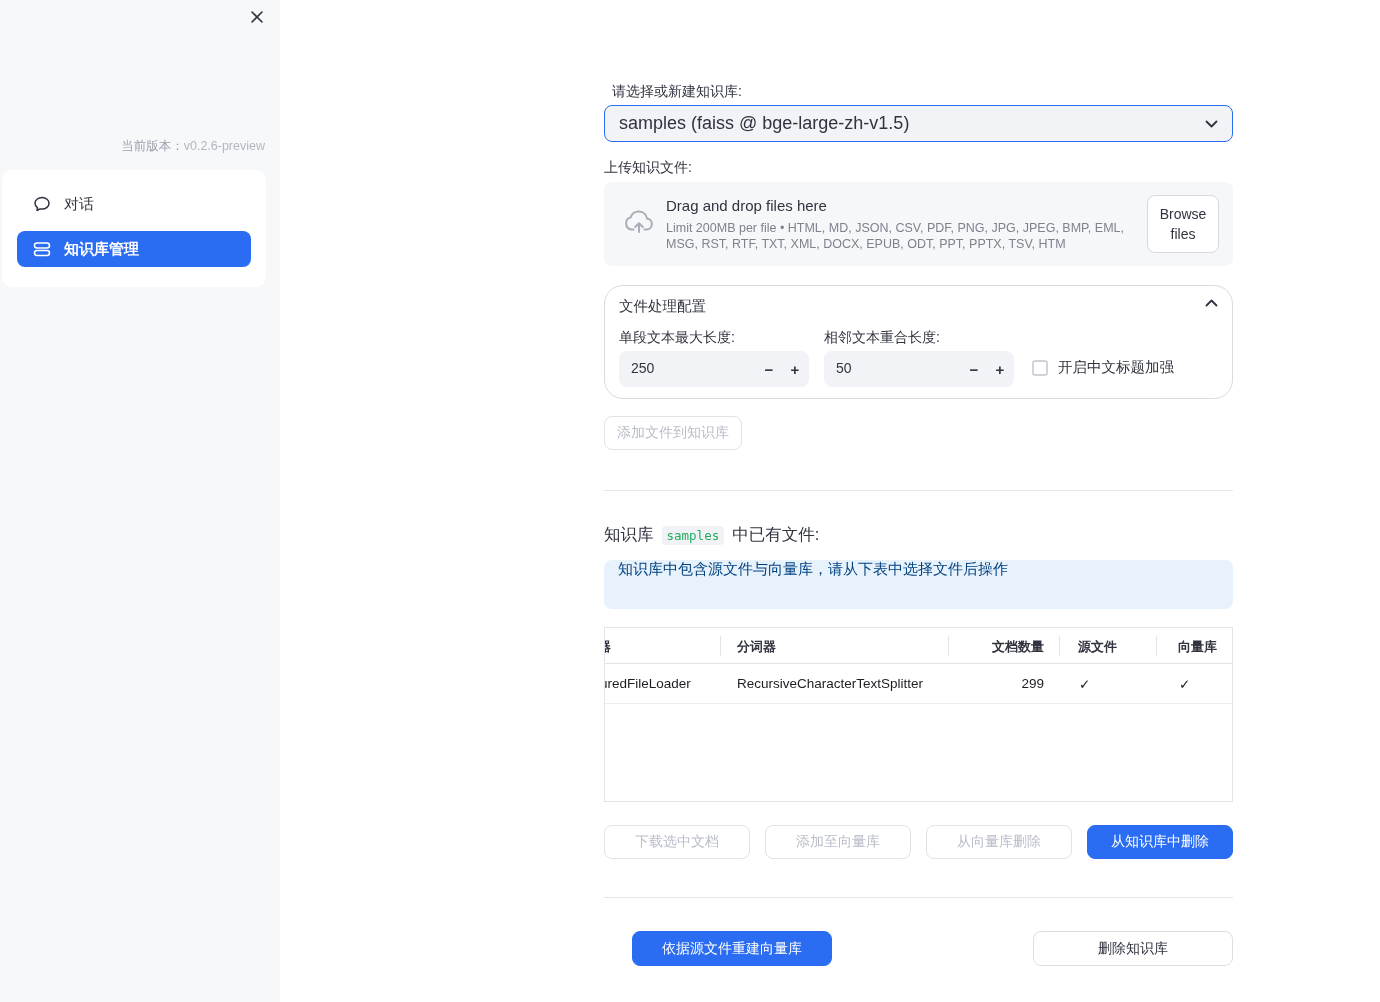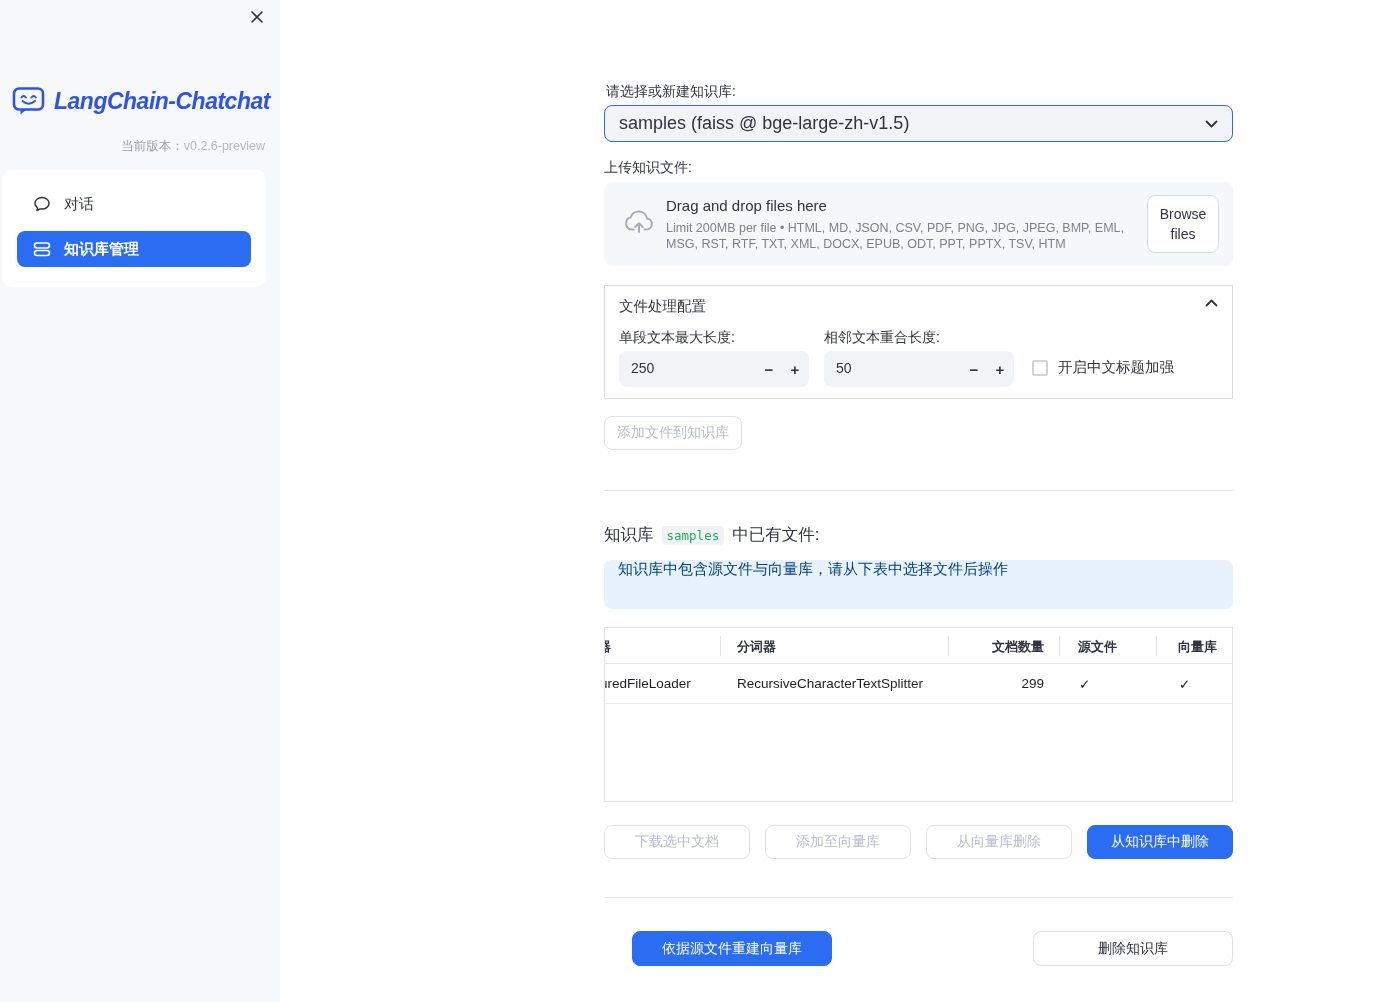--- a/index.html
+++ b/index.html
@@ -70,21 +70,21 @@
   .browse-btn {
     position: absolute; right: 14px; top: 13px; width: 72px; height: 58px;
     background: #ffffff; border: 1px solid #d6d9df; border-radius: 8px;
     font-size: 14px; color: #31333f; text-align: center; line-height: 20px;
     display: flex; align-items: center; justify-content: center; cursor: pointer;
     padding: 0 8px;
   }
 
   .expander {
     position: absolute; left: 0; top: 285px; width: 629px; height: 114px;
-    border: 1px solid #d8dbe2; border-radius: 0; background: #ffffff;
+    border: 1px solid #d8dbe2; border-radius: 19px; background: #ffffff;
   }
   .exp-header {
     position: absolute; left: 14px; top: 11px; font-size: 14.5px; color: #31333f; cursor: pointer;
   }
   .exp-chevron { position: absolute; right: 14px; top: 13px; cursor: pointer; }
   .exp-label { position: absolute; top: 43px; font-size: 14px; color: #31333f; }
   .num-input {
     position: absolute; top: 65px; width: 190px; height: 36px;
     background: #f1f3f7; border-radius: 8px;
   }
@@ -152,32 +152,20 @@
 <div id="canvas">
 
   <aside class="sidebar">
 
     <div class="close-btn">
       <svg width="14" height="14" viewBox="0 0 14 14">
           <path d="M2 2 L12 12 M12 2 L2 12" stroke="#31333f" stroke-width="1.6" stroke-linecap="round"></path>
         </svg>
     </div>
 
-    <div class="logo-row">
-      <span>
-        <svg width="34" height="30" viewBox="0 0 34 30">
-          <rect x="2" y="2.5" width="29" height="21" rx="5" fill="none" stroke="#2d53e8" stroke-width="2.6"></rect>
-          <path d="M8.5 23 L8.5 28.5 L15 23" fill="#2d53e8"></path>
-          <path d="M9.5 11.5 q2.2 -3 4.4 0" fill="none" stroke="#2d53e8" stroke-width="2" stroke-linecap="round"></path>
-          <path d="M19.5 11.5 q2.2 -3 4.4 0" fill="none" stroke="#2d53e8" stroke-width="2" stroke-linecap="round"></path>
-          <path d="M10.5 15 q6 5.5 12.5 0" fill="none" stroke="#2d53e8" stroke-width="2" stroke-linecap="round"></path>
-        </svg>
-      </span>
-      <span class="logo-text">LangChain-Chatchat</span>
-    </div>
 
     <div class="version-row">
       <span class="version-label">当前版本：</span><span class="version-value">v0.2.6-preview</span>
     </div>
 
     <nav class="menu-card">
       <div class="menu-item">
         <span class="mi-icon">
           <svg width="18" height="18" viewBox="0 0 18 18">
             <path d="M9 2.5 c-4 0-7 2.6-7 5.8 0 1.8 1 3.4 2.5 4.5 L4 15.5 l3-1.6 c.6.1 1.3.2 2 .2 4 0 7-2.6 7-5.8 S13 2.5 9 2.5 Z" fill="none" stroke="#31333f" stroke-width="1.5" stroke-linejoin="round"></path>
@@ -192,21 +180,21 @@
             <rect x="1.5" y="10.5" width="15" height="5" rx="2.5" fill="none" stroke="#ffffff" stroke-width="1.6"></rect>
           </svg>
         </span>
         <span>知识库管理</span>
       </div>
     </nav>
   </aside>
 
   <main class="main-col">
 
-    <div class="field-label" style="left:2px; top:83px;">请选择或新建知识库:</div>
+    <div class="field-label" style="left:8px; top:83px;">请选择或新建知识库:</div>
     <div class="selectbox">
       <span class="sel-value">samples (faiss @ bge-large-zh-v1.5)</span>
       <span>
         <svg width="13" height="8" viewBox="0 0 13 8">
             <path d="M1.5 1.5 L6.5 6.5 L11.5 1.5" fill="none" stroke="#31333f" stroke-width="1.8" stroke-linecap="round" stroke-linejoin="round"></path>
           </svg>
       </span>
     </div>
 
     <div class="field-label" style="left:0; top:159px;">上传知识文件:</div>

